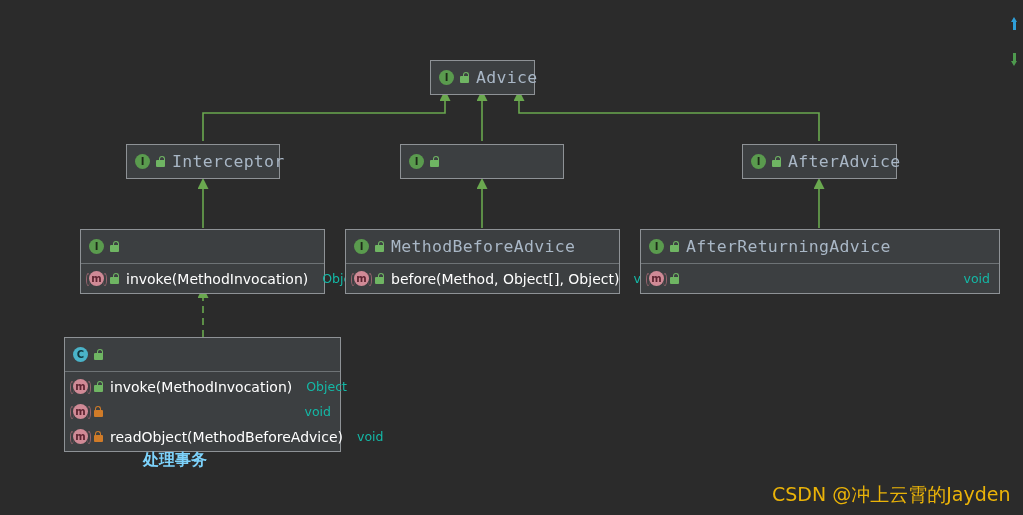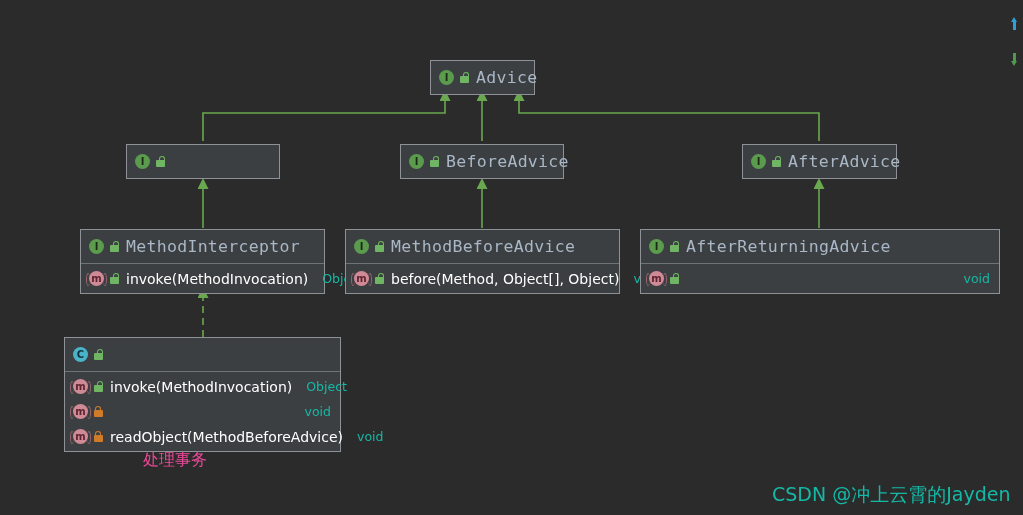--- a/index.html
+++ b/index.html
@@ -128,29 +128,29 @@
     box-sizing: border-box;
   }
   .lock-public .body    { background: #6fb563; }
   .lock-public .shackle { border-color: #6fb563; left: 4px; }
   .lock-private .body    { background: #d07b28; }
   .lock-private .shackle { border-color: #d07b28; left: 2px; }
 
   
   .annotation {
     position: absolute;
-    color: #ec4899;
+    color: #7dd3fc;
     font-family: "DejaVu Sans", sans-serif;
     font-size: 16px;
-    font-weight: normal;
+    font-weight: bold;
     white-space: nowrap;
   }
   .watermark {
     position: absolute;
-    color: #14b8a6;
+    color: #eab308;
     font-family: "DejaVu Sans", sans-serif;
     font-size: 19px;
     white-space: nowrap;
   }
   .scroll-marker {
     position: absolute;
     width: 7px; height: 13px;
   }
   .scroll-marker .stem {
     position: absolute;
@@ -207,31 +207,31 @@
     </div>
   </div>
 
   <div class="uml-node" id="node-interceptor" style="left:126px; top:144px; width:154px;">
     <div class="node-header">
       <span class="ico ico-kind ico-interface">I</span>
       <span class="ico ico-lock lock-public">
         <span class="shackle"></span>
           <span class="body"></span>
       </span>
+      <span class="node-title">Interceptor</span>
     </div>
   </div>
 
   <div class="uml-node" id="node-before-advice" style="left:400px; top:144px; width:164px;">
     <div class="node-header">
       <span class="ico ico-kind ico-interface">I</span>
       <span class="ico ico-lock lock-public">
         <span class="shackle"></span>
           <span class="body"></span>
       </span>
-      <span class="node-title">BeforeAdvice</span>
     </div>
   </div>
 
   <div class="uml-node" id="node-after-advice" style="left:742px; top:144px; width:155px;">
     <div class="node-header">
       <span class="ico ico-kind ico-interface">I</span>
       <span class="ico ico-lock lock-public">
         <span class="shackle"></span>
           <span class="body"></span>
       </span>
@@ -239,21 +239,20 @@
     </div>
   </div>
 
   <div class="uml-node" id="node-method-interceptor" style="left:80px; top:229px; width:245px;">
     <div class="node-header">
       <span class="ico ico-kind ico-interface">I</span>
       <span class="ico ico-lock lock-public">
         <span class="shackle"></span>
           <span class="body"></span>
       </span>
-      <span class="node-title">MethodInterceptor</span>
     </div>
     <div class="members">
       <div class="member-row">
         <span class="ico ico-kind ico-method">m</span>
         <span class="ico ico-lock lock-public">
           <span class="shackle"></span>
             <span class="body"></span>
         </span>
         <span class="member-sig">invoke(MethodInvocation)</span>
         <span class="member-type">Object</span>

